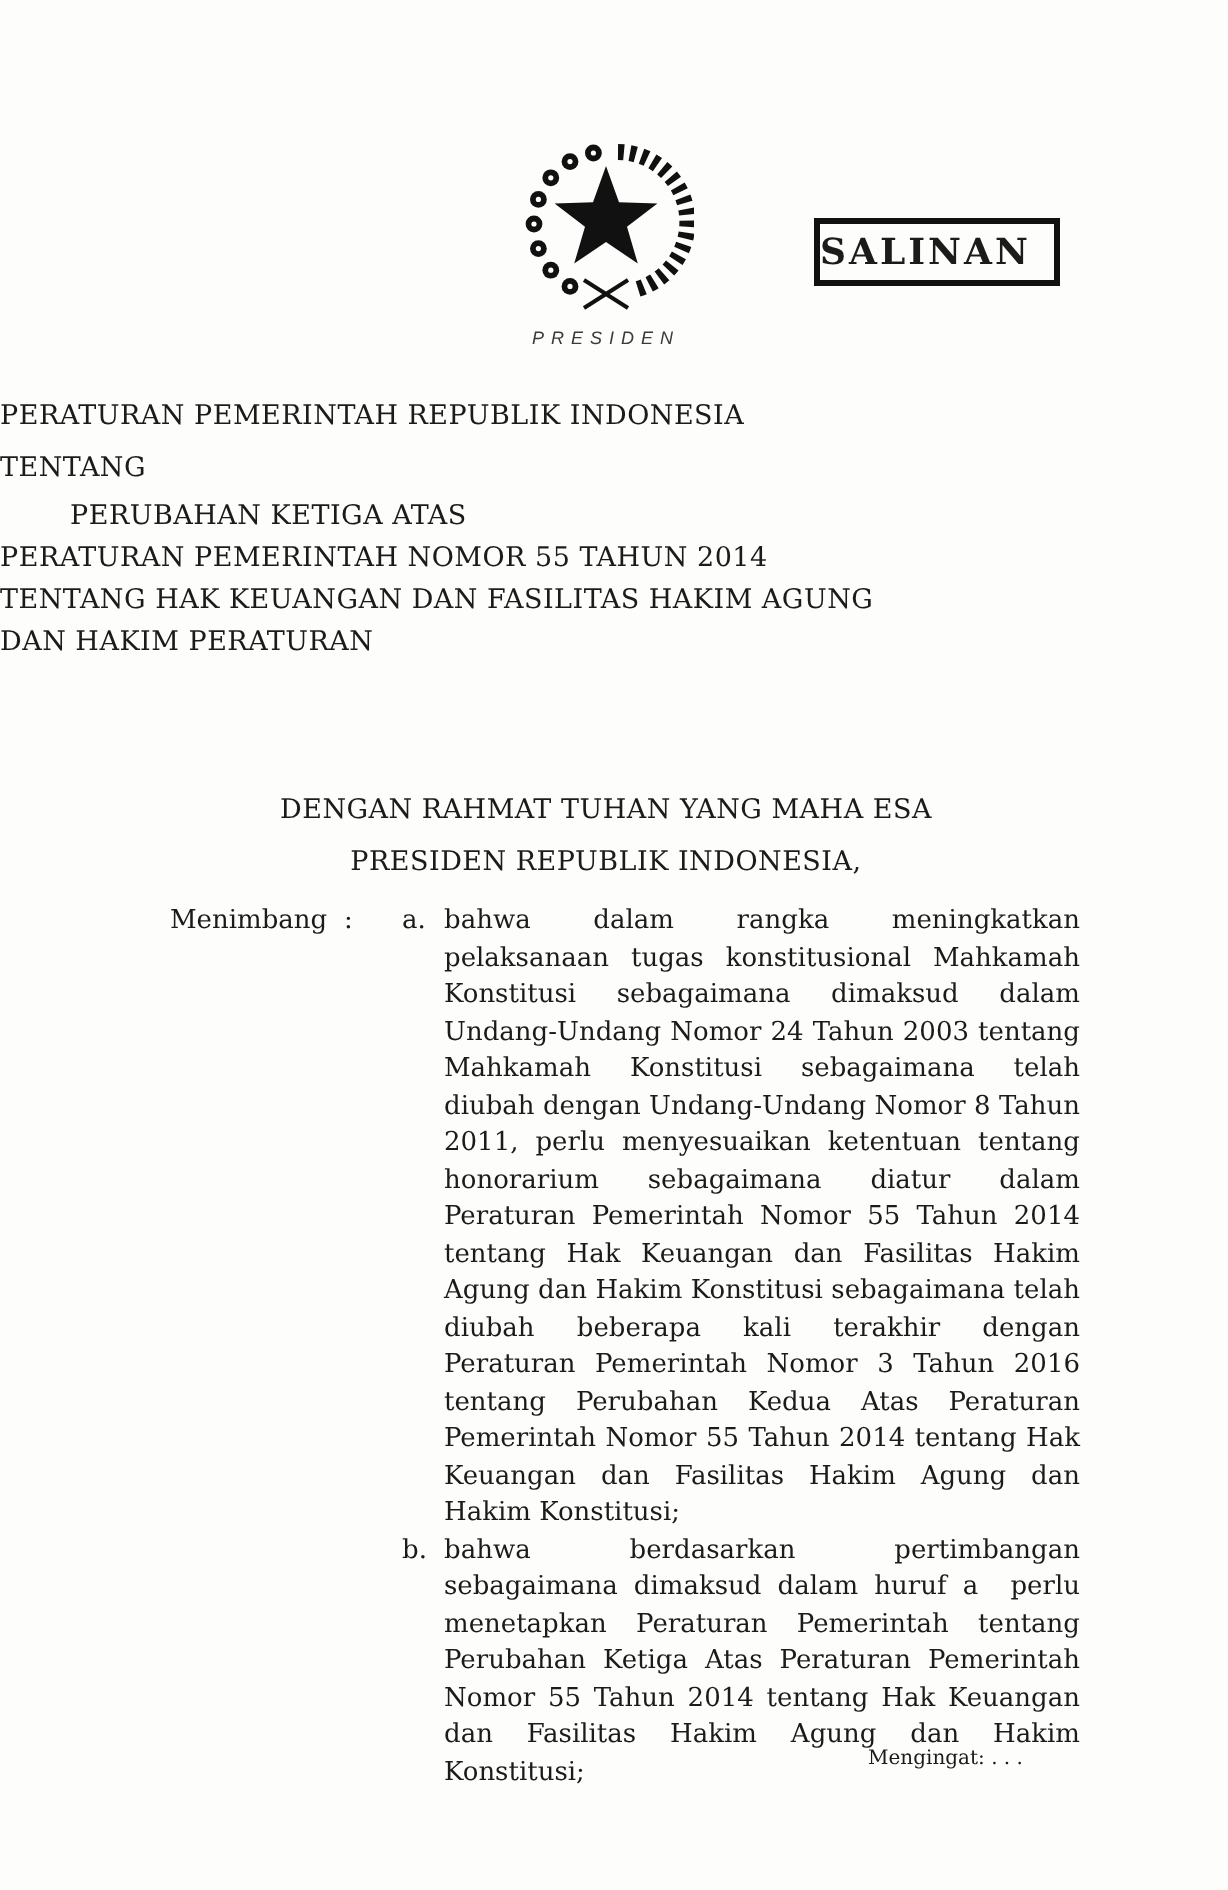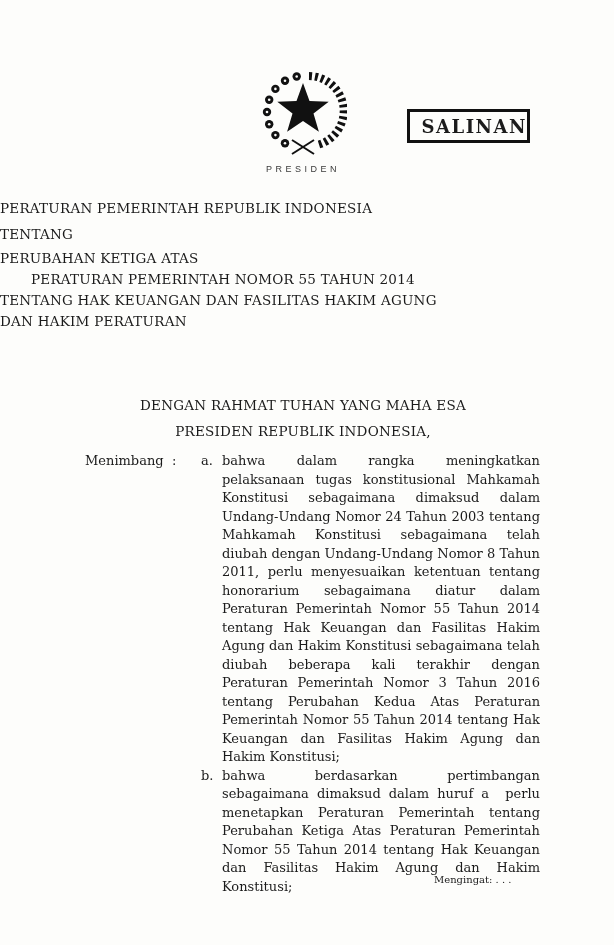--- a/index.html
+++ b/index.html
@@ -10,34 +10,34 @@
     font-family:"DejaVu Serif","Liberation Serif",serif;
     color:#1b1b1b;
     overflow:hidden;
   }
   
   .emblem{position:absolute;left:259px;top:66px;width:88px;height:94px;}
   
   .stamp{
     position:absolute;left:407px;top:109px;width:123px;height:34px;
     border:3px solid #111;box-sizing:border-box;
-    display:flex;align-items:center;justify-content:flex-end;
+    display:flex;align-items:center;justify-content:flex-start;
     font-weight:bold;font-size:18px;letter-spacing:1.5px;
   }
   
   .letterhead{position:absolute;left:0;top:164px;width:606px;text-align:center;
     font-family:"Liberation Sans","DejaVu Sans",sans-serif;color:#3a3a3a;}
-  .lh1{font-size:9px;letter-spacing:3.5px;line-height:11px;}
+  .lh1{font-size:9px;letter-spacing:3.5px;line-height:11px;font-style:italic;}
   .lh2{font-size:9px;letter-spacing:2.5px;line-height:11px;}
   
   .title{position:absolute;left:0;top:200px;width:606px;text-align:left;
     font-size:13.5px;letter-spacing:.25px;}
   .title div{white-space:pre-wrap;}
   .t0{height:26px;}.t1{height:25px;}.t2{height:24px;}
-  .t3{height:21px;}.t4{height:21px;padding-left:31px;}.t5{height:21px;}.t6{height:21px;}
+  .t3{height:21px;padding-left:35px;}.t4{height:21px;}.t5{height:21px;}.t6{height:21px;}
   
   .preamble{position:absolute;left:0;top:397px;width:606px;text-align:center;font-size:13.5px;letter-spacing:.25px;}
   .p1{height:26px;}
   
   .considering{position:absolute;left:0;top:452px;width:614px;font-size:13px;line-height:18.5px;}
   .c-label{position:absolute;left:85px;top:0;}
   .c-colon{position:absolute;left:172px;top:0;}
   .c-items{position:absolute;left:201px;top:0;width:339px;}
   .c-item{display:flex;}
   .c-marker{width:21px;flex:0 0 21px;}

